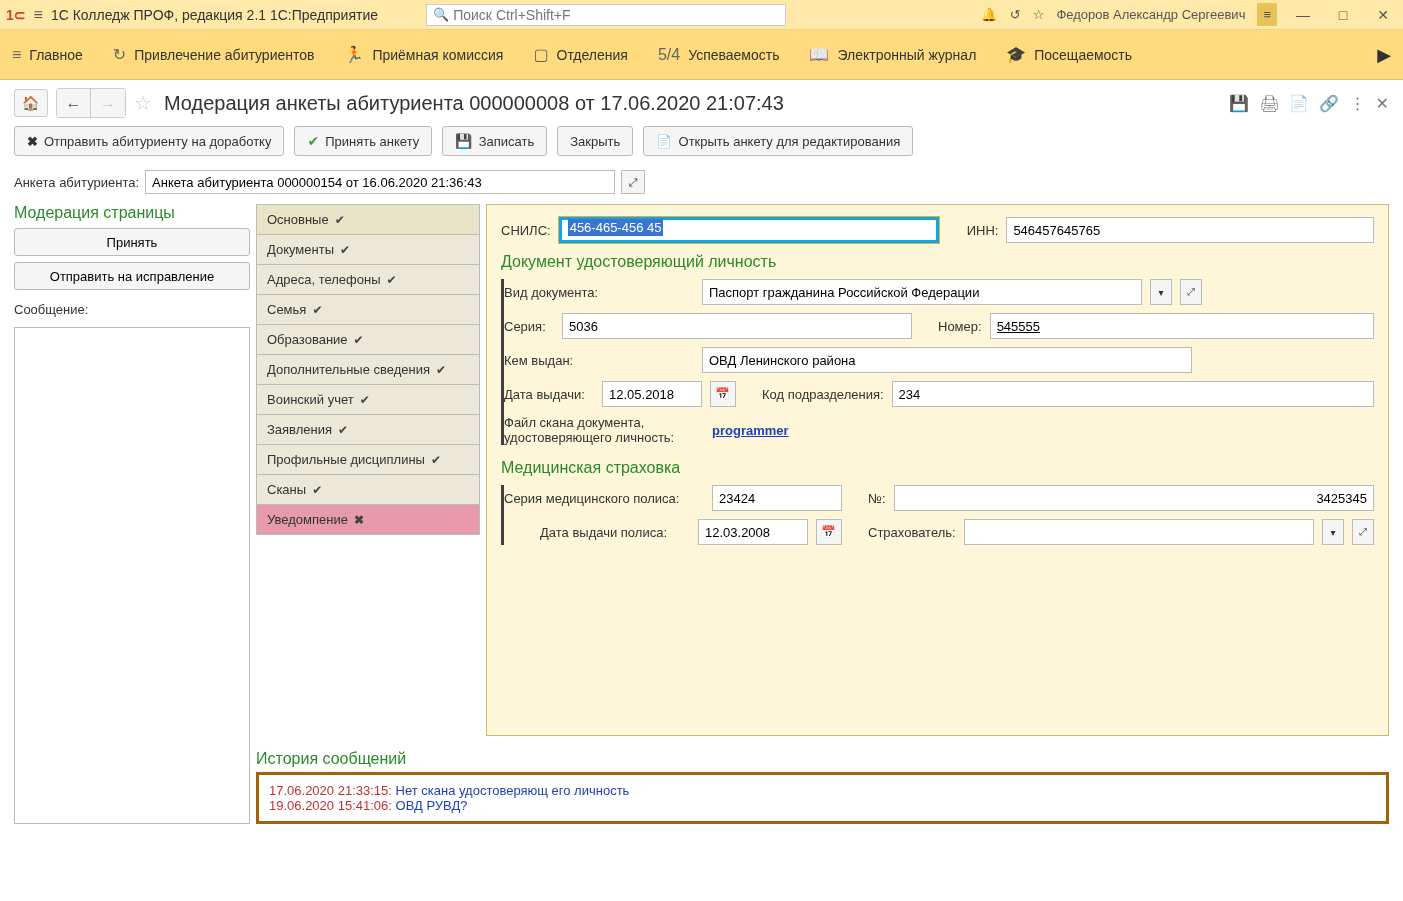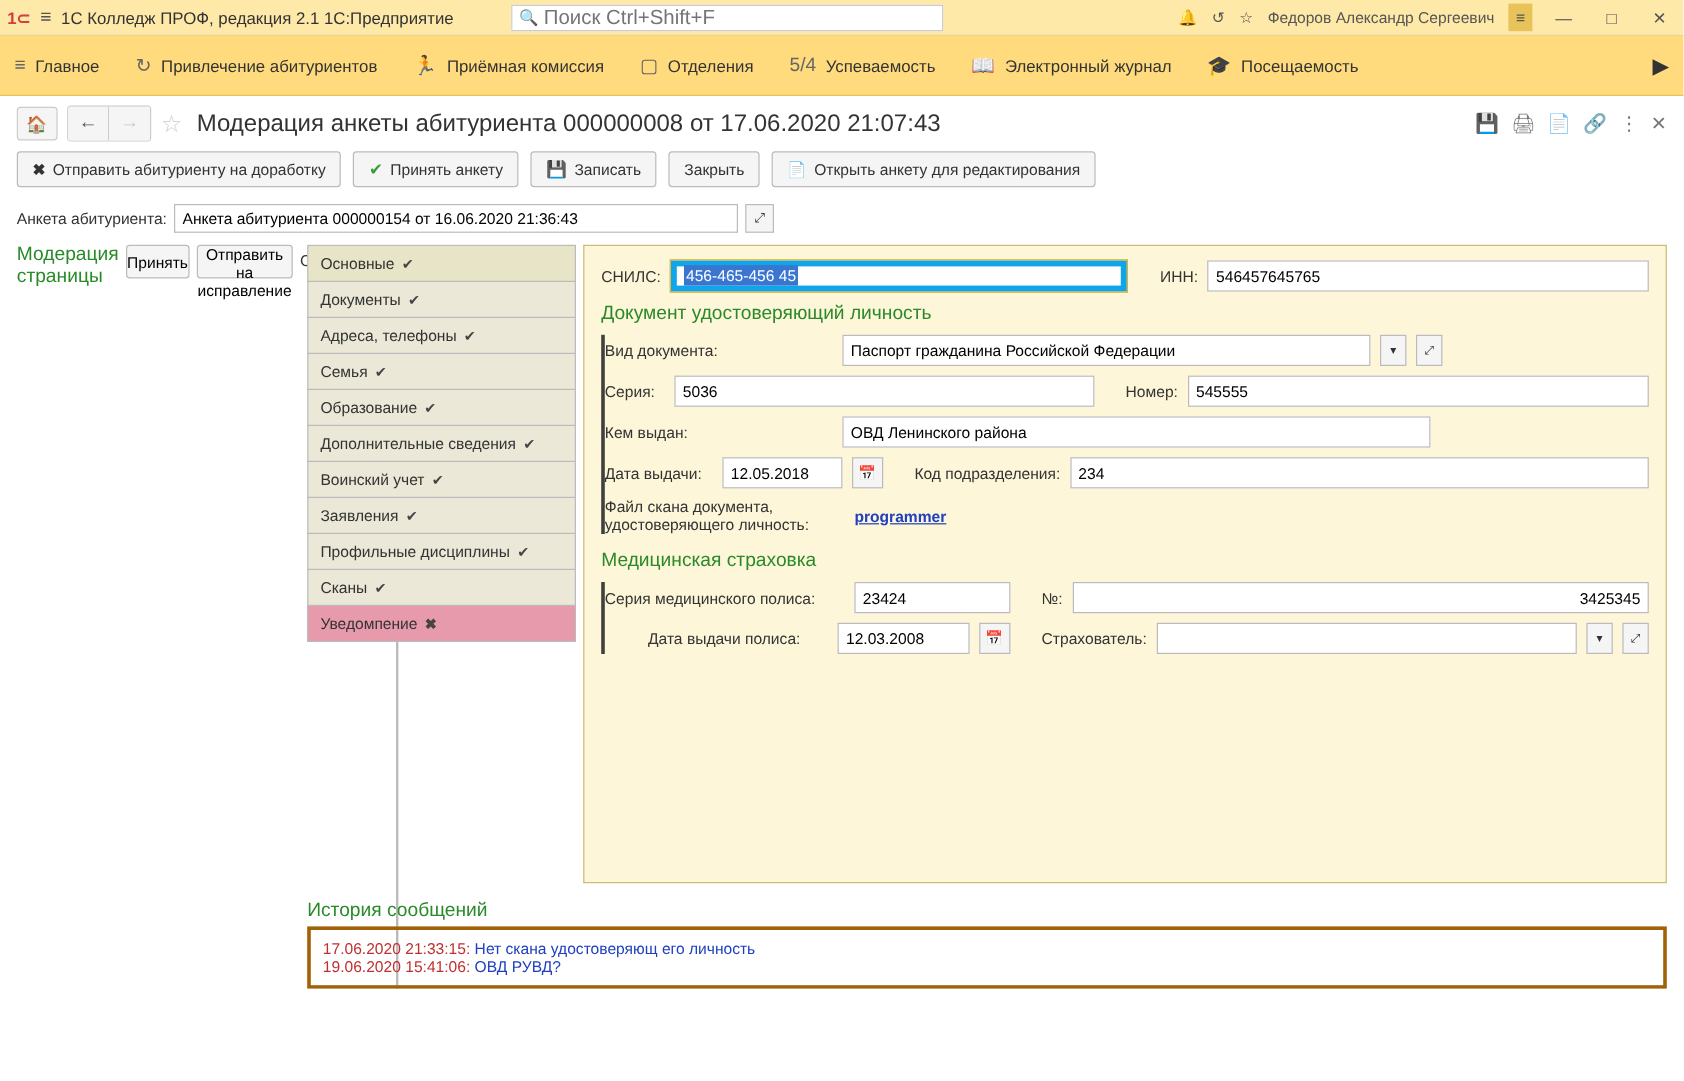--- a/index.html
+++ b/index.html
@@ -3,21 +3,21 @@
 <meta charset="utf-8">
 <style>
 * { box-sizing: border-box; margin: 0; padding: 0; font-family: Arial, sans-serif; }
 body { background: #fff; font-size: 13px; color: #333; overflow: hidden; }
 
 .titlebar { height: 30px; background: #ffe9a8; display: flex; align-items: center; padding: 0 6px; gap: 8px; border-bottom: 1px solid #e8d48a; }
 .logo-1c { font-weight: bold; color: #d04040; font-size: 14px; }
 .hamburger { cursor: pointer; font-size: 16px; color: #555; }
 .app-title { font-size: 14px; color: #333; }
 .search-box { margin-left: 40px; width: 360px; height: 22px; border: 1px solid #ccc; background: #fff; padding: 0 6px; display: flex; align-items: center; gap: 4px; }
-.search-box input { border: none; outline: none; width: 100%; font-size: 17px; }
+.search-box input { border: none; outline: none; width: 100%; font-size: 14px; }
 .search-icon { color: #aaa; font-size: 13px; }
 .titlebar-right { margin-left: auto; display: flex; align-items: center; gap: 12px; color: #555; }
 .titlebar-right span { cursor: pointer; }
 .user-name { font-size: 13px; }
 .win-btn { width: 28px; text-align: center; font-size: 14px; }
 
 .nav-bar { height: 50px; background: #ffdb7d; display: flex; align-items: center; padding: 0 12px; gap: 30px; border-bottom: 1px solid #e8c35a; }
 .nav-item { display: flex; align-items: center; gap: 8px; cursor: pointer; font-size: 14px; color: #333; }
 .nav-icon { color: #666; font-size: 16px; }
 .nav-arrow { margin-left: auto; font-size: 18px; color: #333; cursor: pointer; }
@@ -36,38 +36,38 @@
 .tb-btn .check-icon { color: #3a9c3a; font-size: 14px; }
 .tb-btn .save-icon { color: #3a6aa8; font-size: 14px; }
 
 .ref-row { display: flex; align-items: center; padding: 4px 14px 10px 14px; gap: 6px; }
 .ref-label { font-size: 13px; }
 .ref-input { flex: 0 0 470px; height: 24px; border: 1px solid #bbb; padding: 0 6px; font-size: 13px; }
 .ref-open { width: 24px; height: 24px; border: 1px solid #bbb; background: #f5f5f5; cursor: pointer; font-size: 11px; display: flex; align-items: center; justify-content: center; }
 
 .main-layout { display: flex; padding: 0 14px; gap: 6px; height: 620px; }
 
-.left-panel { width: 236px; display: flex; flex-direction: row; gap: 6px; }
+.left-panel { width: 236px; display: flex; flex-direction: column; gap: 6px; }
 .panel-title { color: #2a8a2a; font-size: 16px; font-weight: normal; }
 .pnl-btn { width: 100%; height: 28px; border: 1px solid #bbb; background: #f5f5f5; border-radius: 3px; cursor: pointer; font-size: 13px; }
 .msg-label { margin-top: 6px; font-size: 13px; }
 .msg-area { flex: 1; border: 1px solid #bbb; margin-top: 4px; }
 
 .tabs-col { width: 224px; display: flex; flex-direction: column; border-top: 1px solid #bbb; }
 .tab { height: 30px; border: 1px solid #bbb; border-top: none; padding: 0 10px; display: flex; align-items: center; gap: 6px; cursor: pointer; font-size: 13px; background: #ebe8d7; }
 .tab.active { background: #e8e4c7; }
 .tab.alert { background: #e89aad; }
 .tab .chk { color: #444; font-size: 12px; }
 .tab .xx { color: #444; font-size: 12px; font-weight: bold; }
 
 .form-area { flex: 1; background: #fdf6d8; border: 1px solid #cbbb72; padding: 12px 14px; overflow-y: auto; }
 .form-row { display: flex; align-items: center; gap: 8px; margin-bottom: 10px; }
 .frm-label { font-size: 13px; }
 .frm-input { height: 26px; border: 1px solid #bbb; background: #fff; padding: 0 6px; font-size: 13px; }
-.frm-input.hl { border: 5px solid #0ea5e9; outline: 1px solid #e0b030; }
+.frm-input.hl { border: 3px solid #0ea5e9; outline: 1px solid #e0b030; }
 .sel-text { background: #3a76d0; color: #fff; padding: 1px 2px; }
 
 .section-title { color: #2a8a2a; font-size: 16px; margin: 6px 0 8px 0; }
 .section-block { border-left: 3px solid #404040; margin-bottom: 14px; }
 .sb-row { display: flex; align-items: center; gap: 8px; margin-bottom: 8px; flex-wrap: wrap; }
 .dd-btn { width: 22px; height: 26px; border: 1px solid #bbb; background: #f5f5f5; cursor: pointer; font-size: 10px; display: flex; align-items: center; justify-content: center; }
 .cal-btn { width: 26px; height: 26px; border: 1px solid #bbb; background: #f5f5f5; cursor: pointer; font-size: 12px; display: flex; align-items: center; justify-content: center; }
 .link { color: #2040c0; text-decoration: underline; cursor: pointer; font-weight: bold; font-size: 13px; }
 
 .history-block { padding: 0 14px; margin-top: 8px; }
@@ -252,21 +252,21 @@
             <span class="frm-label" style="width:190px;">Вид документа:</span>
             <input class="frm-input" style="width: 440px;" value="Паспорт гражданина Российской Федерации">
             <div class="dd-btn">▾</div>
             <div class="dd-btn">⤢</div>
           </div>
           <div class="sb-row">
             <span class="frm-label" style="width:50px;">Серия:</span>
             <input class="frm-input" style="width: 350px;" value="5036">
             <span style="width:10px;"></span>
             <span class="frm-label">Номер:</span>
-            <input class="frm-input" style="flex: 1 1 0%;" value="545555">
+            <input class="frm-input" style="flex: 1 1 0%; text-decoration: underline;" value="545555">
           </div>
           <div class="sb-row">
             <span class="frm-label" style="width:190px;">Кем выдан:</span>
             <input class="frm-input" style="width: 490px;" value="ОВД Ленинского района">
           </div>
           <div class="sb-row">
             <span class="frm-label" style="width:90px;">Дата выдачи:</span>
             <input class="frm-input" style="width: 100px;" value="12.05.2018">
             <div class="cal-btn">📅</div>
             <span style="width:10px;"></span>

